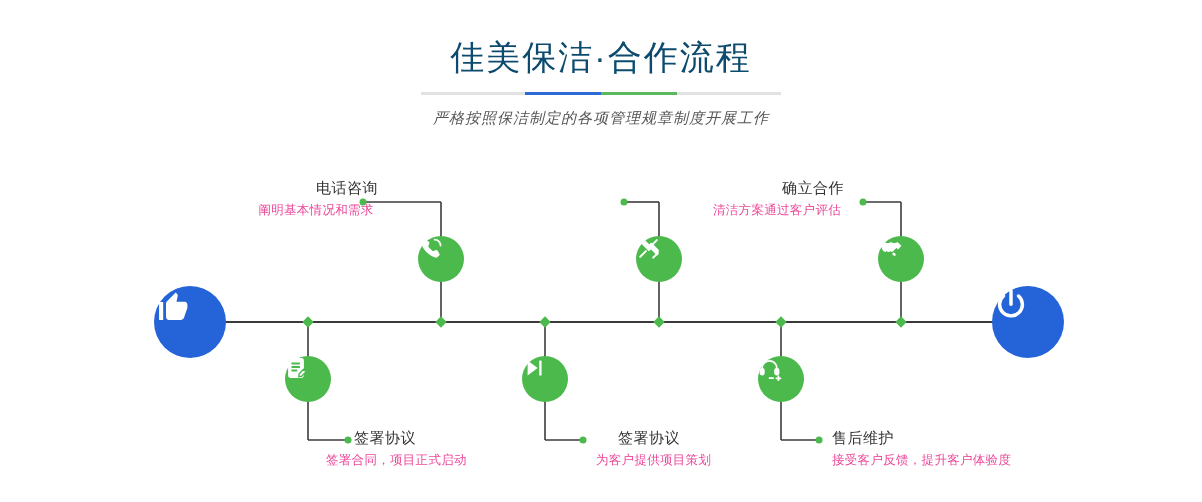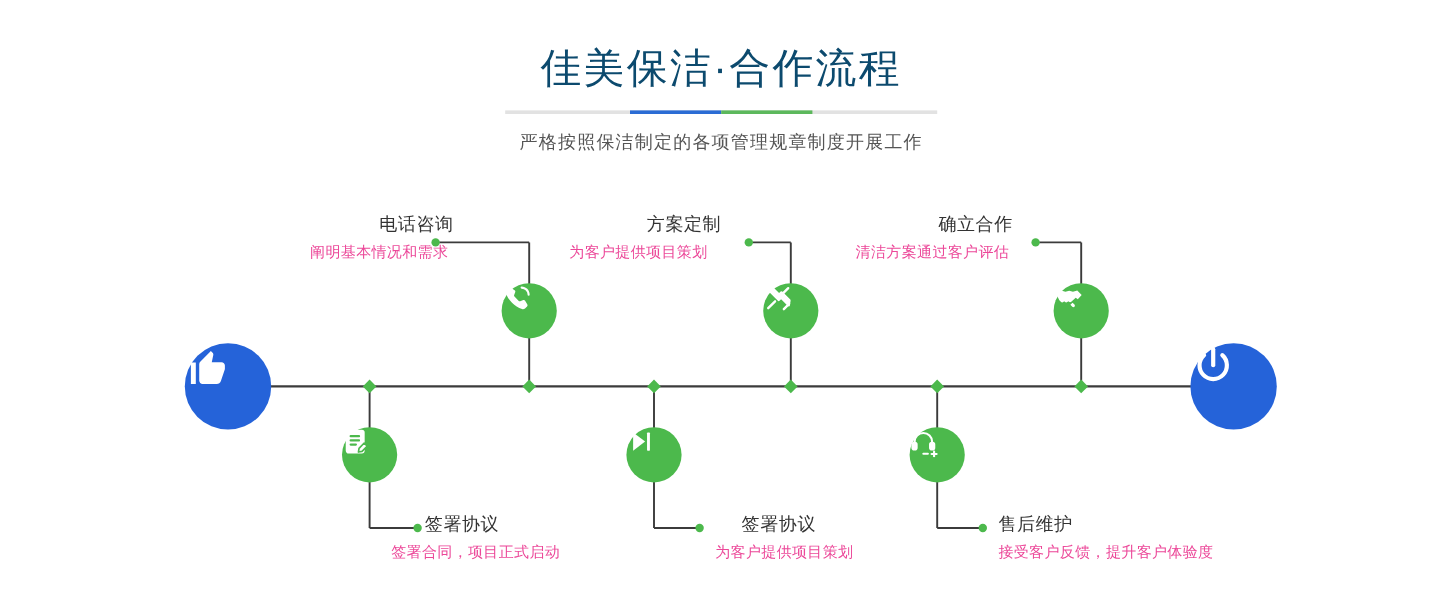--- a/index.html
+++ b/index.html
@@ -57,20 +57,21 @@
     top: 0;
     width: 76px;
     height: 3px;
     background: #5cb85c;
   }
   .subtitle {
     margin: 14px 0 0 0;
     font-size: 15px;
     color: #555555;
     letter-spacing: 1px;
+    font-style: italic;
   }
 
   
   .diagram {
     position: absolute;
     top: 150px;
     left: 0;
     width: 1202px;
     height: 352px;
   }
@@ -258,24 +259,20 @@
           <path d="M19.6 19.4v4M17.6 21.4h4"></path>
         </svg>
       </span>
     </div>
 
     <div class="label top" style="left:254px; top:28px;">
       <div class="l-title" style="margin-left:62px;">电话咨询</div>
       <div class="l-desc">阐明基本情况和需求</div>
     </div>
 
-    <div class="label top" style="left:463px; top:28px;">
-      <div class="l-title" style="margin-left:76px;">方案定制</div>
-      <div class="l-desc">为客户提供项目策划</div>
-    </div>
 
     <div class="label top" style="left:710px; top:28px;">
       <div class="l-title" style="margin-left:72px;">确立合作</div>
       <div class="l-desc">清洁方案通过客户评估</div>
     </div>
 
     <div class="label bottom" style="left:326px; top:278px;">
       <div class="l-title" style="margin-left:28px;">签署协议</div>
       <div class="l-desc">签署合同，项目正式启动</div>
     </div>

